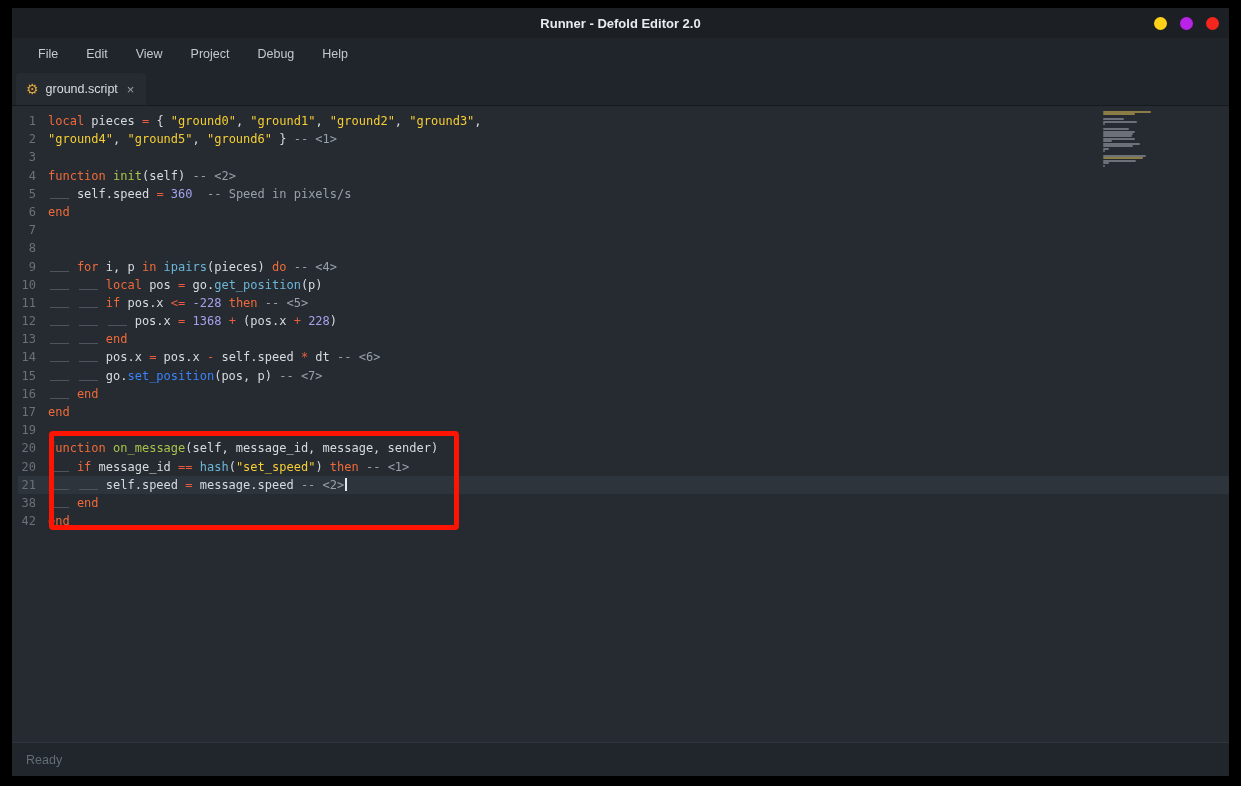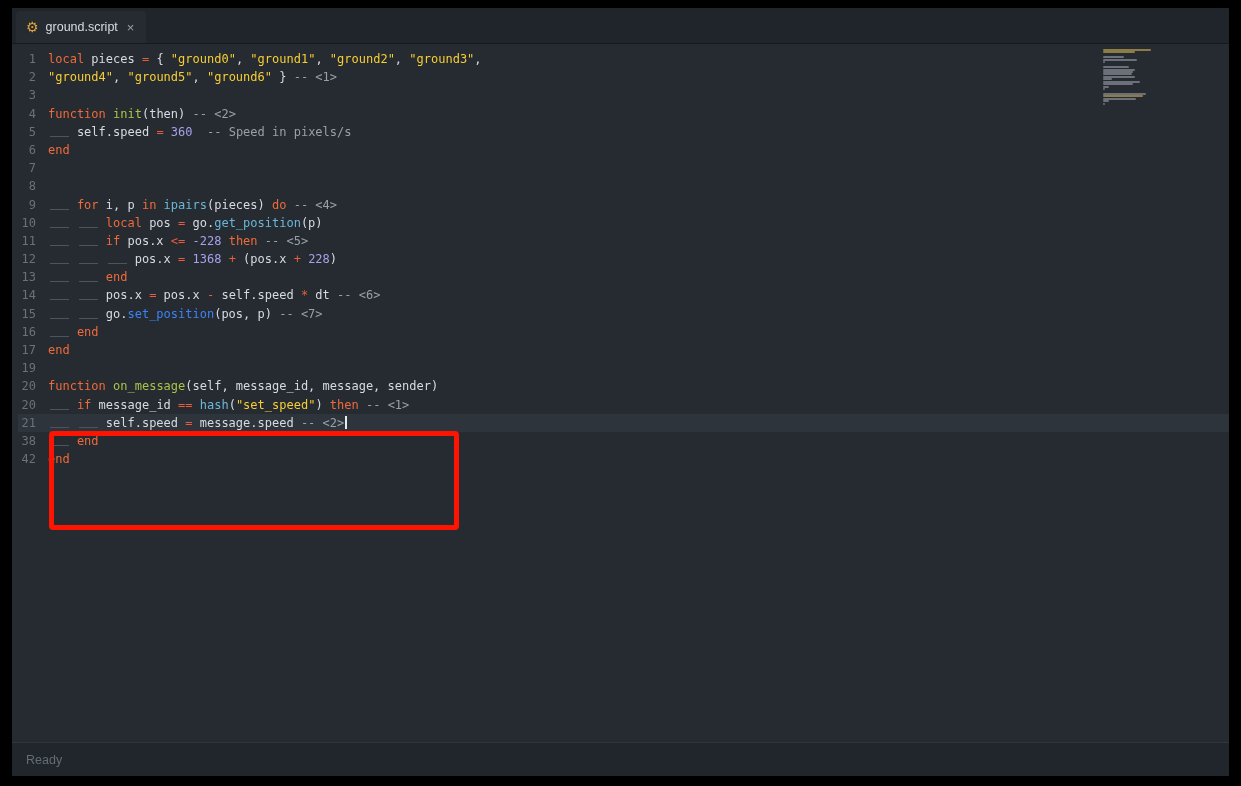--- a/index.html
+++ b/index.html
@@ -60,36 +60,52 @@
   
   .annotation { position:absolute; left:49px; top:431px; width:410px; height:99px;
                 border:5px solid #fe1400; border-radius:4px; z-index:50;
                 pointer-events:none; }
 </style>
 </head>
 <body>
 
 <div class="app">
 
+  <div class="titlebar">
+    <span class="title">Runner - Defold Editor 2.0</span>
+    <div class="controls">
+        <span class="circle" style="background: rgb(255, 210, 24);"></span>
+        <span class="circle" style="background: rgb(187, 34, 232);"></span>
+        <span class="circle" style="background: rgb(245, 38, 29);"></span>
+      </div>
+  </div>
 
+  <div class="menubar">
+      <div class="menu-item">File</div>
+      <div class="menu-item">Edit</div>
+      <div class="menu-item">View</div>
+      <div class="menu-item">Project</div>
+      <div class="menu-item">Debug</div>
+      <div class="menu-item">Help</div>
+    </div>
 
   <div class="tabbar">
     <div class="tab">
       <span class="gear">⚙</span>
       <span class="label">ground.script</span>
       <span class="close">×</span>
     </div>
   </div>
 
   <div class="editor">
     <div class="lines">
         <div class="line"><span class="ln">1</span><span class="code"><span style="color: rgb(239, 106, 58);">local </span><span style="color: rgb(214, 219, 224);">pieces </span><span style="color: rgb(232, 92, 61);">=</span><span style="color: rgb(214, 219, 224);"> { </span><span style="color: rgb(246, 206, 51);">"ground0"</span><span style="color: rgb(214, 219, 224);">, </span><span style="color: rgb(246, 206, 51);">"ground1"</span><span style="color: rgb(214, 219, 224);">, </span><span style="color: rgb(246, 206, 51);">"ground2"</span><span style="color: rgb(214, 219, 224);">, </span><span style="color: rgb(246, 206, 51);">"ground3"</span><span style="color: rgb(214, 219, 224);">,</span></span></div>
         <div class="line"><span class="ln">2</span><span class="code"><span style="color: rgb(246, 206, 51);">"ground4"</span><span style="color: rgb(214, 219, 224);">, </span><span style="color: rgb(246, 206, 51);">"ground5"</span><span style="color: rgb(214, 219, 224);">, </span><span style="color: rgb(246, 206, 51);">"ground6"</span><span style="color: rgb(214, 219, 224);"> } </span><span style="color: rgb(152, 160, 168);">-- &lt;1&gt;</span></span></div>
         <div class="line"><span class="ln">3</span><span class="code"></span></div>
-        <div class="line"><span class="ln">4</span><span class="code"><span style="color: rgb(239, 106, 58);">function </span><span style="color: rgb(169, 194, 75);">init</span><span style="color: rgb(214, 219, 224);">(then) </span><span style="color: rgb(152, 160, 168);">-- &lt;2&gt;</span></span></div>
+        <div class="line"><span class="ln">4</span><span class="code"><span style="color: rgb(239, 106, 58);">function </span><span style="color: rgb(169, 194, 75);">init</span><span style="color: rgb(214, 219, 224);">(self) </span><span style="color: rgb(152, 160, 168);">-- &lt;2&gt;</span></span></div>
         <div class="line"><span class="ln">5</span><span class="code"><span class="indent"></span><span style="color: rgb(214, 219, 224);">self.speed </span><span style="color: rgb(232, 92, 61);">=</span><span style="color: rgb(214, 219, 224);"> </span><span style="color: rgb(165, 162, 236);">360</span><span style="color: rgb(214, 219, 224);">  </span><span style="color: rgb(152, 160, 168);">-- Speed in pixels/s</span></span></div>
         <div class="line"><span class="ln">6</span><span class="code"><span style="color: rgb(239, 106, 58);">end</span></span></div>
         <div class="line"><span class="ln">7</span><span class="code"></span></div>
         <div class="line"><span class="ln">8</span></div>
         <div class="line"><span class="ln">9</span><span class="code"><span class="indent"></span><span style="color: rgb(239, 106, 58);">for </span><span style="color: rgb(214, 219, 224);">i, p </span><span style="color: rgb(239, 106, 58);">in </span><span style="color: rgb(108, 182, 216);">ipairs</span><span style="color: rgb(214, 219, 224);">(pieces) </span><span style="color: rgb(239, 106, 58);">do </span><span style="color: rgb(152, 160, 168);">-- &lt;4&gt;</span></span></div>
         <div class="line"><span class="ln">10</span><span class="code"><span class="indent"></span><span class="indent"></span><span style="color: rgb(239, 106, 58);">local </span><span style="color: rgb(214, 219, 224);">pos </span><span style="color: rgb(232, 92, 61);">=</span><span style="color: rgb(214, 219, 224);"> go.</span><span style="color: rgb(108, 182, 216);">get_position</span><span style="color: rgb(214, 219, 224);">(p)</span></span></div>
         <div class="line"><span class="ln">11</span><span class="code"><span class="indent"></span><span class="indent"></span><span style="color: rgb(239, 106, 58);">if </span><span style="color: rgb(214, 219, 224);">pos.x </span><span style="color: rgb(232, 92, 61);">&lt;=</span><span style="color: rgb(214, 219, 224);"> </span><span style="color: rgb(165, 162, 236);">-228</span><span style="color: rgb(214, 219, 224);"> </span><span style="color: rgb(239, 106, 58);">then </span><span style="color: rgb(152, 160, 168);">-- &lt;5&gt;</span></span></div>
         <div class="line"><span class="ln">12</span><span class="code"><span class="indent"></span><span class="indent"></span><span class="indent"></span><span style="color: rgb(214, 219, 224);">pos.x </span><span style="color: rgb(232, 92, 61);">=</span><span style="color: rgb(214, 219, 224);"> </span><span style="color: rgb(165, 162, 236);">1368</span><span style="color: rgb(214, 219, 224);"> </span><span style="color: rgb(232, 92, 61);">+</span><span style="color: rgb(214, 219, 224);"> (pos.x </span><span style="color: rgb(232, 92, 61);">+</span><span style="color: rgb(214, 219, 224);"> </span><span style="color: rgb(165, 162, 236);">228</span><span style="color: rgb(214, 219, 224);">)</span></span></div>
         <div class="line"><span class="ln">13</span><span class="code"><span class="indent"></span><span class="indent"></span><span style="color: rgb(239, 106, 58);">end</span></span></div>
         <div class="line"><span class="ln">14</span><span class="code"><span class="indent"></span><span class="indent"></span><span style="color: rgb(214, 219, 224);">pos.x </span><span style="color: rgb(232, 92, 61);">=</span><span style="color: rgb(214, 219, 224);"> pos.x </span><span style="color: rgb(232, 92, 61);">-</span><span style="color: rgb(214, 219, 224);"> self.speed </span><span style="color: rgb(232, 92, 61);">*</span><span style="color: rgb(214, 219, 224);"> dt </span><span style="color: rgb(152, 160, 168);">-- &lt;6&gt;</span></span></div>

